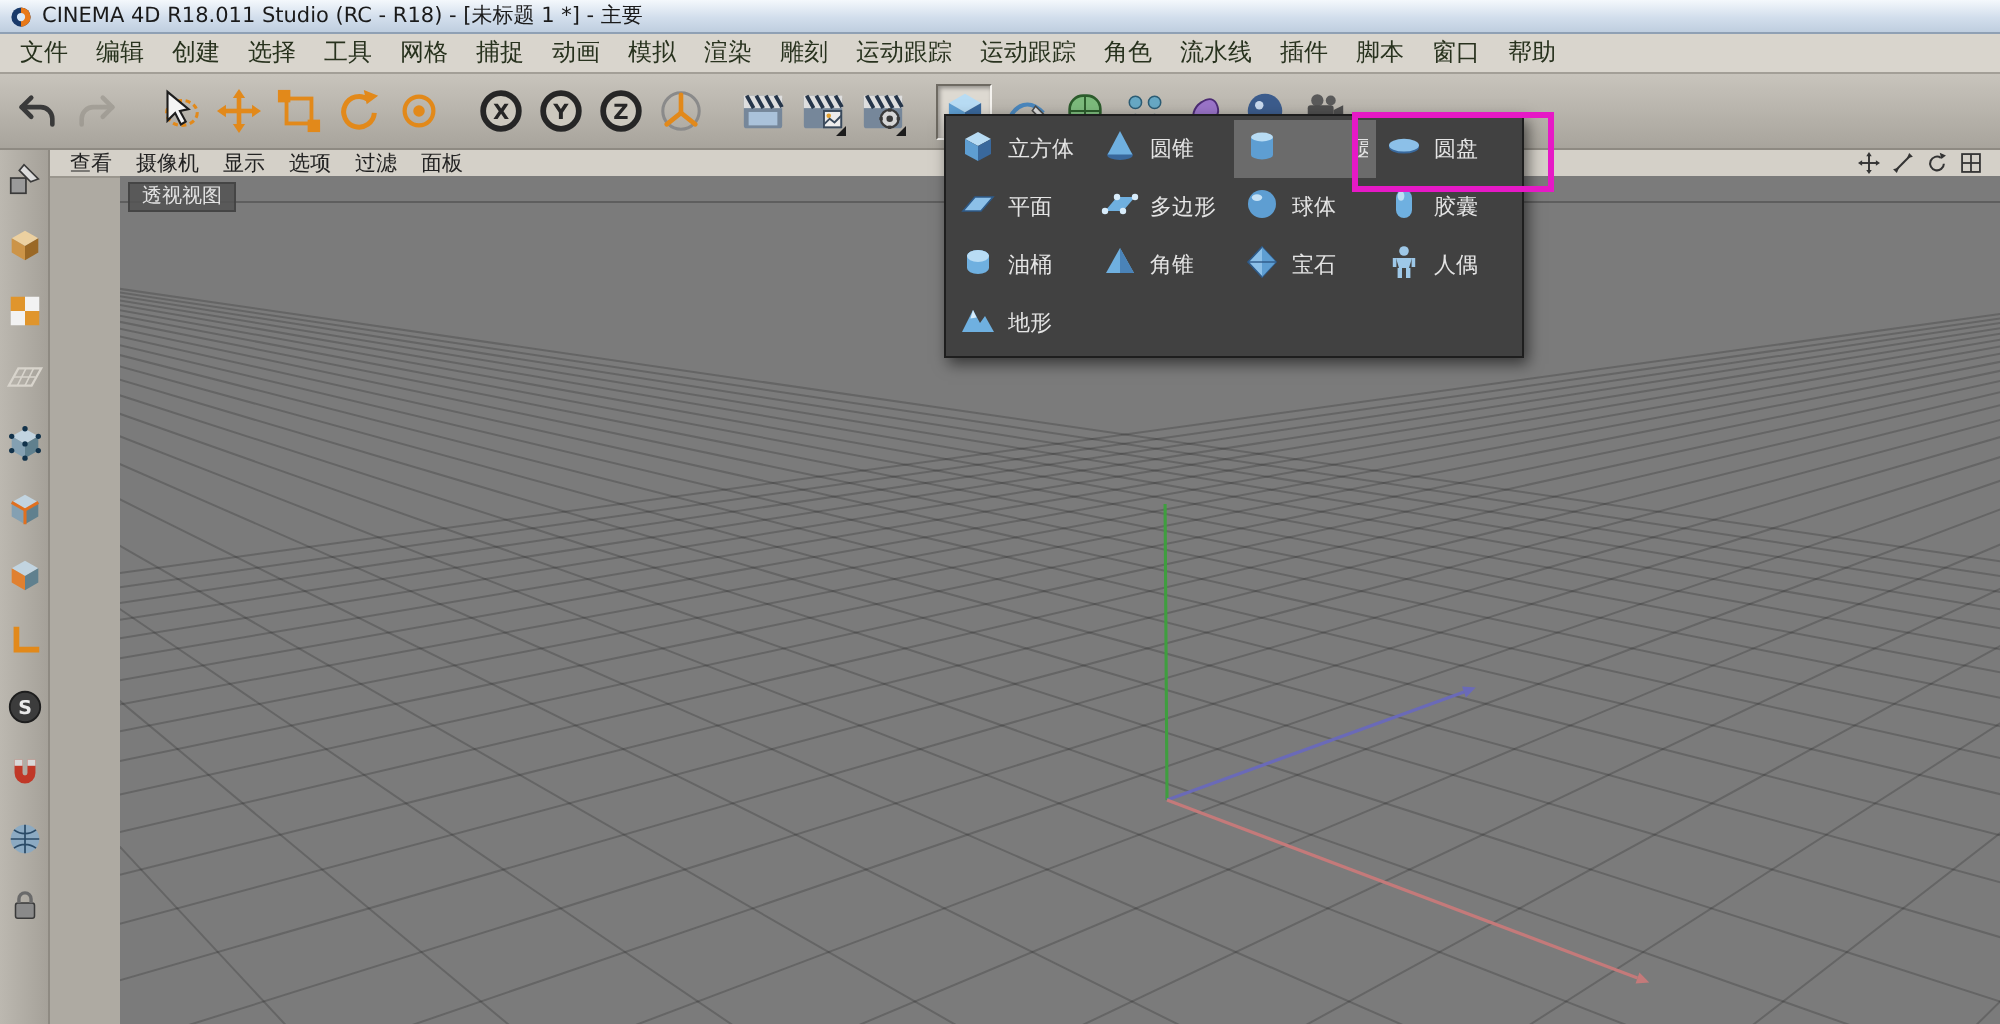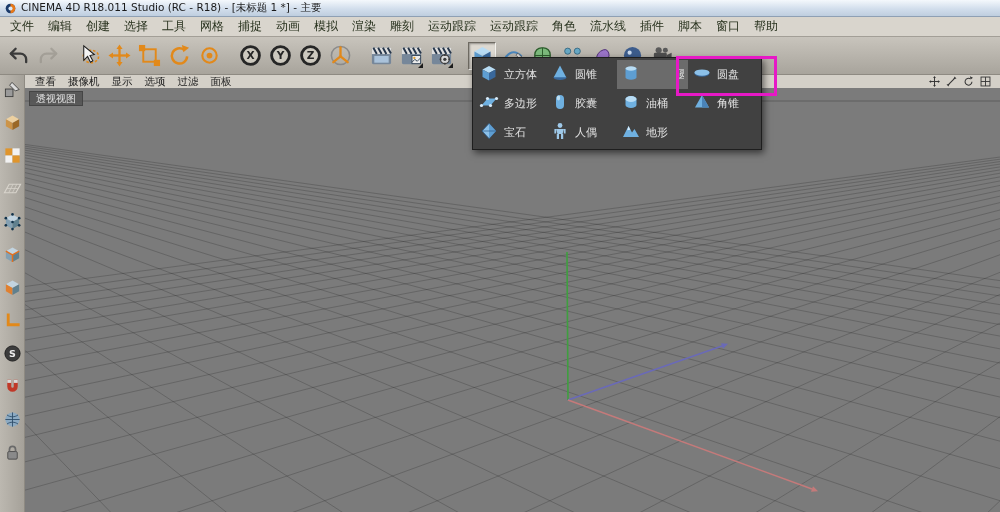--- a/index.html
+++ b/index.html
@@ -463,21 +463,21 @@
             <svg viewBox="0 0 16 16">
               <rect x="1.5" y="1.5" width="13" height="13" fill="none" stroke="#333" stroke-width="1.3"></rect>
               <line x1="8" y1="1.5" x2="8" y2="14.5" stroke="#333" stroke-width="1.3"></line>
               <line x1="1.5" y1="8" x2="14.5" y2="8" stroke="#333" stroke-width="1.3"></line>
             </svg>
           </span>
         </button>
     </span>
   </div>
 
-  <div class="viewport" style="background: rgb(123, 123, 123);">
+  <div class="viewport" style="background: rgb(123, 123, 123); margin-left: 35px;">
     <svg class="grid" viewBox="0 0 975 424" preserveAspectRatio="none">
         <line x1="-311" y1="13" x2="-1400" y2="464" stroke="rgba(25,25,25,0.22)" stroke-width="1"></line>
         <line x1="-311" y1="13" x2="-1273" y2="464" stroke="rgba(25,25,25,0.22)" stroke-width="1"></line>
         <line x1="-311" y1="13" x2="-1146" y2="464" stroke="rgba(25,25,25,0.22)" stroke-width="1"></line>
         <line x1="-311" y1="13" x2="-1019" y2="464" stroke="rgba(25,25,25,0.22)" stroke-width="1"></line>
         <line x1="-311" y1="13" x2="-892" y2="464" stroke="rgba(25,25,25,0.22)" stroke-width="1"></line>
         <line x1="-311" y1="13" x2="-765" y2="464" stroke="rgba(25,25,25,0.22)" stroke-width="1"></line>
         <line x1="-311" y1="13" x2="-638" y2="464" stroke="rgba(25,25,25,0.22)" stroke-width="1"></line>
         <line x1="-311" y1="13" x2="-511" y2="464" stroke="rgba(25,25,25,0.22)" stroke-width="1"></line>
         <line x1="-311" y1="13" x2="-384" y2="464" stroke="rgba(25,25,25,0.22)" stroke-width="1"></line>
@@ -577,27 +577,40 @@
       </div>
       <div class="prim-item">
         <span><svg viewBox="0 0 20 20">
             <ellipse cx="10" cy="10.6" rx="7.5" ry="3.2" fill="#39689c"></ellipse>
             <ellipse cx="10" cy="9.6" rx="7.5" ry="3.2" fill="#8cc0e8"></ellipse>
           </svg></span>
         <span class="plabel">圆盘</span>
       </div>
       <div class="prim-item">
         <span><svg viewBox="0 0 20 20">
+            <polygon points="2.5,13.5 8.5,6.5 17.5,6.5 11.5,13.5" fill="#8cc0e8" stroke="#2e5a88" stroke-width="0.8"></polygon>
+          </svg></span>
+        <span class="plabel">平面</span>
+      </div>
+      <div class="prim-item">
+        <span><svg viewBox="0 0 20 20">
             <polygon points="2.5,13.5 8.5,6.5 17.5,6.5 11.5,13.5" fill="#6fb0e0"></polygon>
             <circle cx="2.5" cy="13.5" r="1.6" fill="#d8ecfa"></circle>
             <circle cx="8.5" cy="6.5" r="1.6" fill="#d8ecfa"></circle>
             <circle cx="17.5" cy="6.5" r="1.6" fill="#d8ecfa"></circle>
             <circle cx="11.5" cy="13.5" r="1.6" fill="#d8ecfa"></circle>
           </svg></span>
         <span class="plabel">多边形</span>
+      </div>
+      <div class="prim-item">
+        <span><svg viewBox="0 0 20 20">
+            <circle cx="10" cy="10" r="7" fill="#5e9ed2"></circle>
+            <ellipse cx="7.5" cy="6.8" rx="2.6" ry="1.7" fill="#c6e2f6"></ellipse>
+          </svg></span>
+        <span class="plabel">球体</span>
       </div>
       <div class="prim-item">
         <span><svg viewBox="0 0 20 20">
             <rect x="6" y="3" width="8" height="14" rx="4" fill="#6fb0e0"></rect>
             <ellipse cx="8.5" cy="6" rx="1.7" ry="2.4" fill="#bcdef2"></ellipse>
           </svg></span>
         <span class="plabel">胶囊</span>
       </div>
       <div class="prim-item">
         <span><svg viewBox="0 0 20 20">

